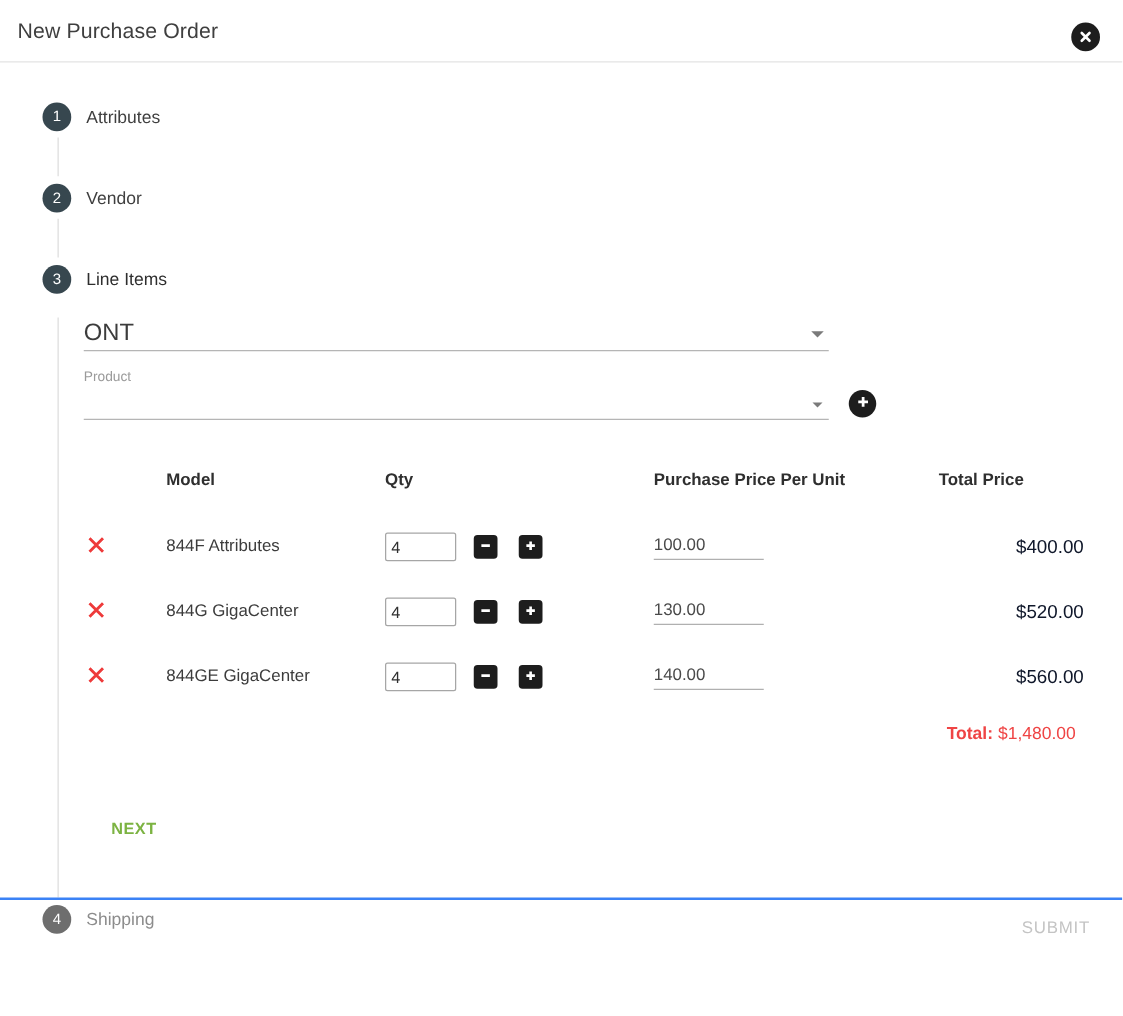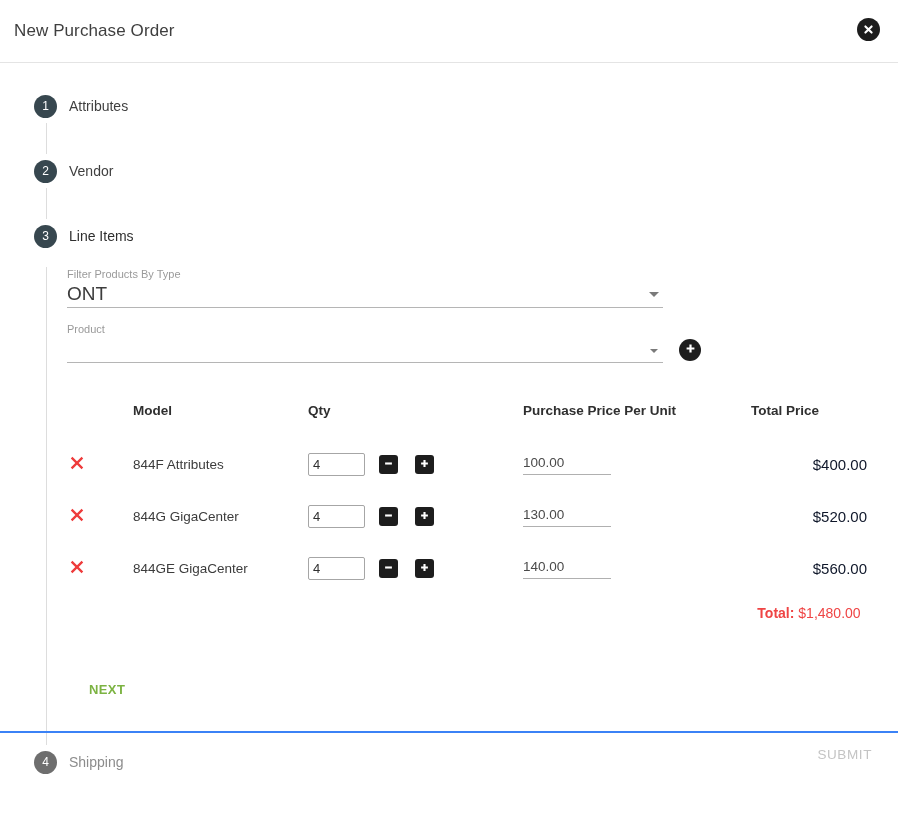--- a/index.html
+++ b/index.html
@@ -12,21 +12,21 @@
     height: 813px;
     background: #ffffff;
     font-family: "Liberation Sans", sans-serif;
     color: #3c3c3c;
     overflow: hidden;
     position: relative;
   }
 
   
   .dialog-header {
-    height: 63px;
+    height: 50px;
     border-bottom: 1px solid #e4e4e4;
     display: flex;
     align-items: center;
     padding: 0 18px 0 14px;
     position: relative;
   }
   .dialog-title {
     font-size: 17px;
     color: #3f3f3f;
     font-weight: 400;
@@ -318,21 +318,20 @@
     <div class="step">
       <div class="step-head">
         <div class="step-circle">3</div>
         <div class="step-label active">Line Items</div>
       </div>
 
       <div class="step-content">
 
         
         <div class="field">
-          <div class="field-label">Filter Products By Type</div>
           <div class="field-control">
             <span class="field-value">ONT</span>
             <span class="caret"></span>
           </div>
         </div>
 
         
         <div class="product-row">
           <div class="field">
             <div class="field-label">Product</div>

